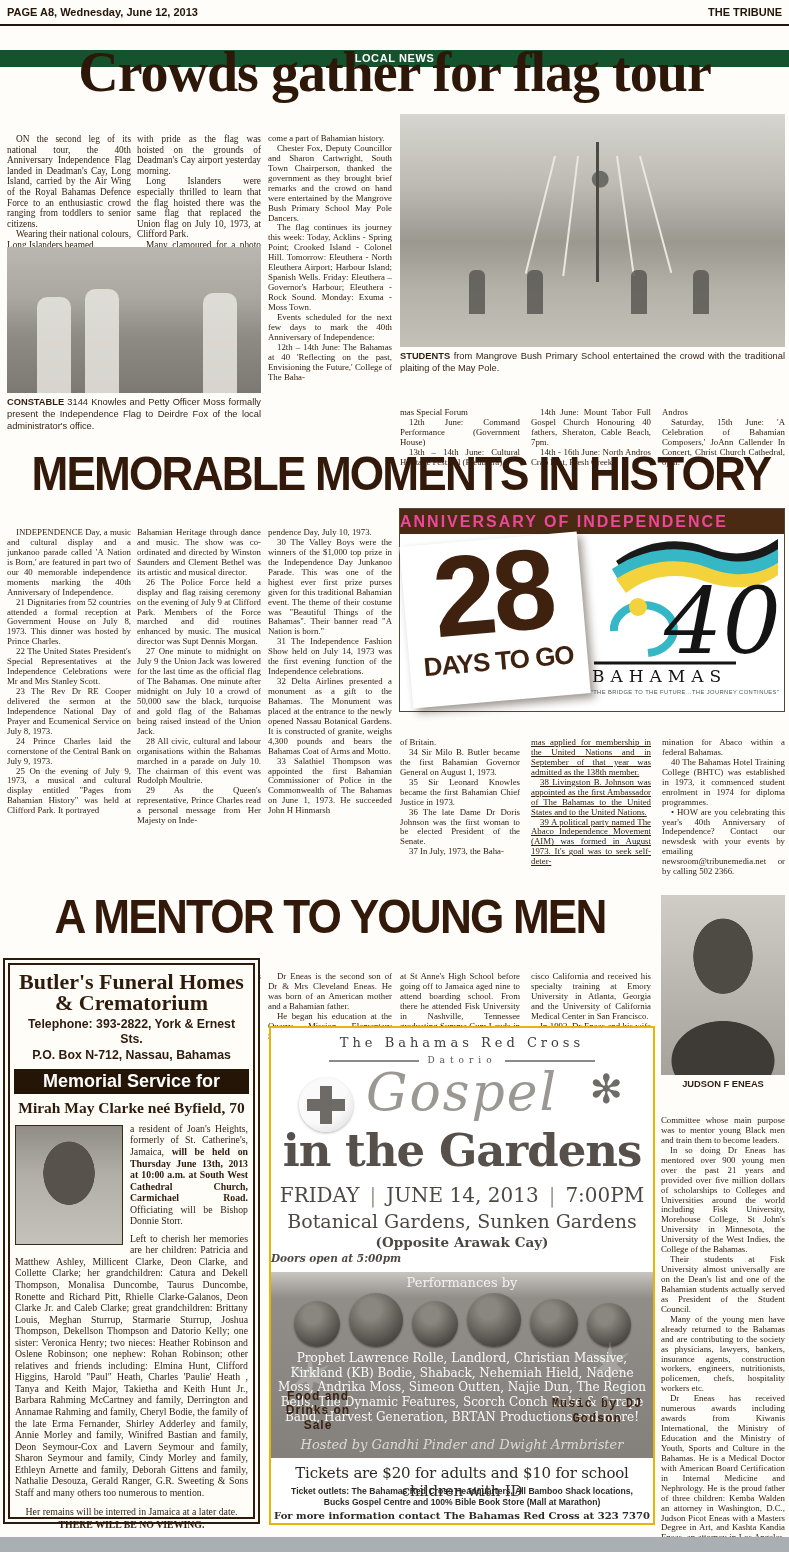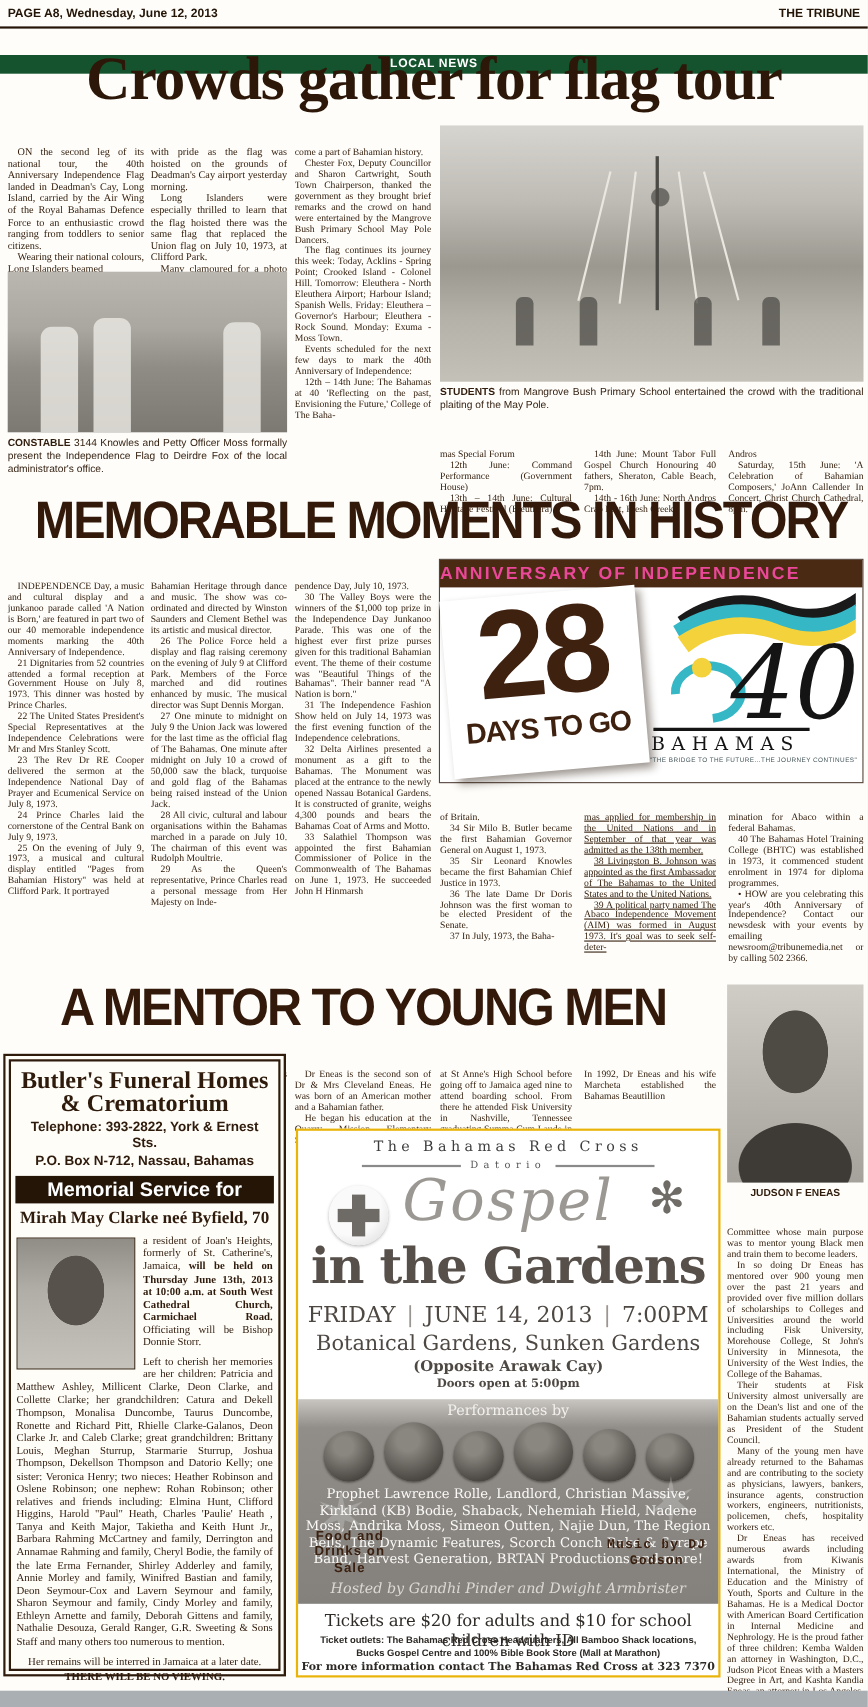--- a/index.html
+++ b/index.html
@@ -136,22 +136,22 @@
   #rc-star{position:absolute;right:30px;top:38px;font-size:40px;color:#6f6b67;}
   #rc-title{position:absolute;left:0;top:96px;width:100%;text-align:center;font-weight:bold;
             font-size:45px;letter-spacing:-1px;color:#57504a;}
   #rc-date{position:absolute;left:0;top:155px;width:100%;text-align:center;font-size:20px;
            color:#4e4843;}
   #rc-date .sep{color:#9a9691;padding:0 10px;font-weight:normal;}
   #rc-venue{position:absolute;left:0;top:182px;width:100%;text-align:center;font-size:19px;
             color:#4e4843;}
   #rc-venue2{position:absolute;left:0;top:206px;width:100%;text-align:center;font-size:13.5px;
              font-weight:bold;color:#4e4843;}
-  #rc-doors{position:absolute;left:0;top:224px;width:100%;text-align:center;font-size:10.5px;
-            font-weight:bold;color:#4e4843;}
+  #rc-doors{position:absolute;left:0;top:224px;width:100%;font-size:10.5px;
+            font-weight:bold;color:#4e4843;font-style:italic;}
   #rc-band{position:absolute;left:0;top:244px;width:100%;height:186px;
            background:linear-gradient(180deg,#c9c6c2 0%,#918e89 14%,#84817c 100%);overflow:hidden;}
   #rc-perflabel{text-align:center;color:#f3f1ee;font-size:13px;margin-top:3px;}
   #rc-circles{display:flex;justify-content:center;align-items:flex-end;gap:9px;margin-top:3px;}
   .perf-circle{border-radius:50%;background:radial-gradient(circle at 40% 30%, #8a8781 0 20%, #4a4742 75%, #35332f 100%);
                box-shadow:0 1px 2px rgba(0,0,0,.4);}
   #rc-names{margin:4px 6px 0;text-align:center;color:#fbfaf8;font-size:12px;line-height:1.22;}
   #rc-food{position:absolute;left:8px;bottom:26px;width:78px;text-align:center;
            font-family:"Liberation Sans",sans-serif;font-weight:800;font-size:12px;
            line-height:1.2;color:#3a2010;letter-spacing:1px;}
@@ -307,20 +307,21 @@
       <p>Full Gospel Baptist Church's 'Fabulous Forty' fathers.</p>
     </div>
   <div id="m-col3" class="body-col small-col">
       <p>Dr Eneas is the second son of Dr &amp; Mrs Cleveland Eneas. He was born of an American mother and a Bahamian father.</p>
       <p>He began his education at the Quarry Mission Elementary School. He then was one of the first students</p>
     </div>
   <div id="m-col4" class="body-col cont small-col">
       <p>at St Anne's High School before going off to Jamaica aged nine to attend boarding school. From there he attended Fisk University in Nashville, Tennessee graduating Summa Cum Laude in 1967 as Valedictorian. He finished medical school in San Fran-</p>
     </div>
   <div id="m-col5" class="body-col cont small-col">
+      <p>cisco California and received his specialty training at Emory University in Atlanta, Georgia and the University of California Medical Center in San Francisco.</p>
       <p>In 1992, Dr Eneas and his wife Marcheta established the Bahamas Beautillion</p>
     </div>
   <div id="judson-photo" class="photo"></div>
   <div id="judson-cap" class="caption">JUDSON F ENEAS</div>
   <div id="m-col6" class="body-col cont small-col">
       <p>Committee whose main purpose was to mentor young Black men and train them to become leaders.</p>
       <p>In so doing Dr Eneas has mentored over 900 young men over the past 21 years and provided over five million dollars of scholarships to Colleges and Universities around the world including Fisk University, Morehouse College, St John's University in Minnesota, the University of the West Indies, the College of the Bahamas.</p>
       <p>Their students at Fisk University almost universally are on the Dean's list and one of the Bahamian students actually served as President of the Student Council.</p>
       <p>Many of the young men have already returned to the Bahamas and are contributing to the society as physicians, lawyers, bankers, insurance agents, construction workers, engineers, nutritionists, policemen, chefs, hospitality workers etc.</p>
       <p>Dr Eneas has received numerous awards including awards from Kiwanis International, the Ministry of Education and the Ministry of Youth, Sports and Culture in the Bahamas. He is a Medical Doctor with American Board Certification in Internal Medicine and Nephrology. He is the proud father of three children: Kemba Walden an attorney in Washington, D.C., Judson Picot Eneas with a Masters Degree in Art, and Kashta Kandia Eneas, an attorney in Los Angeles. He is married to the former Marcheta Q'McManus of Annapolis, Maryland, also a Fisk Graduate.</p>

